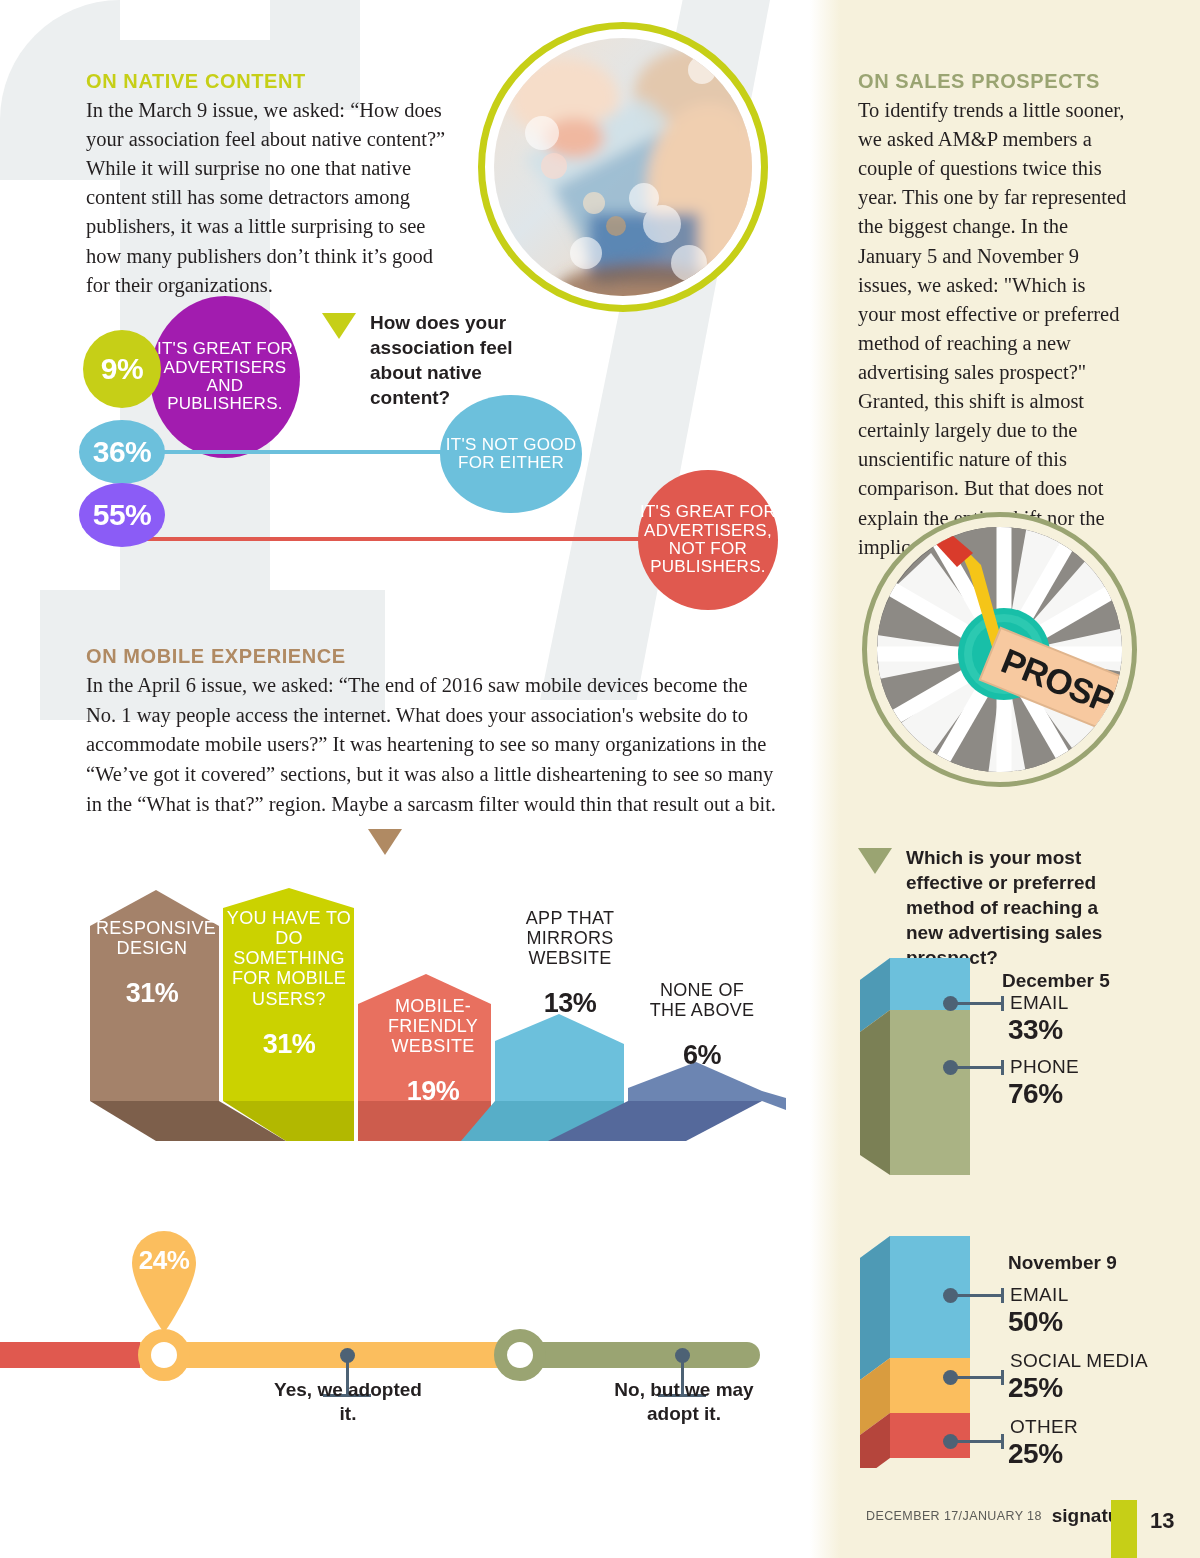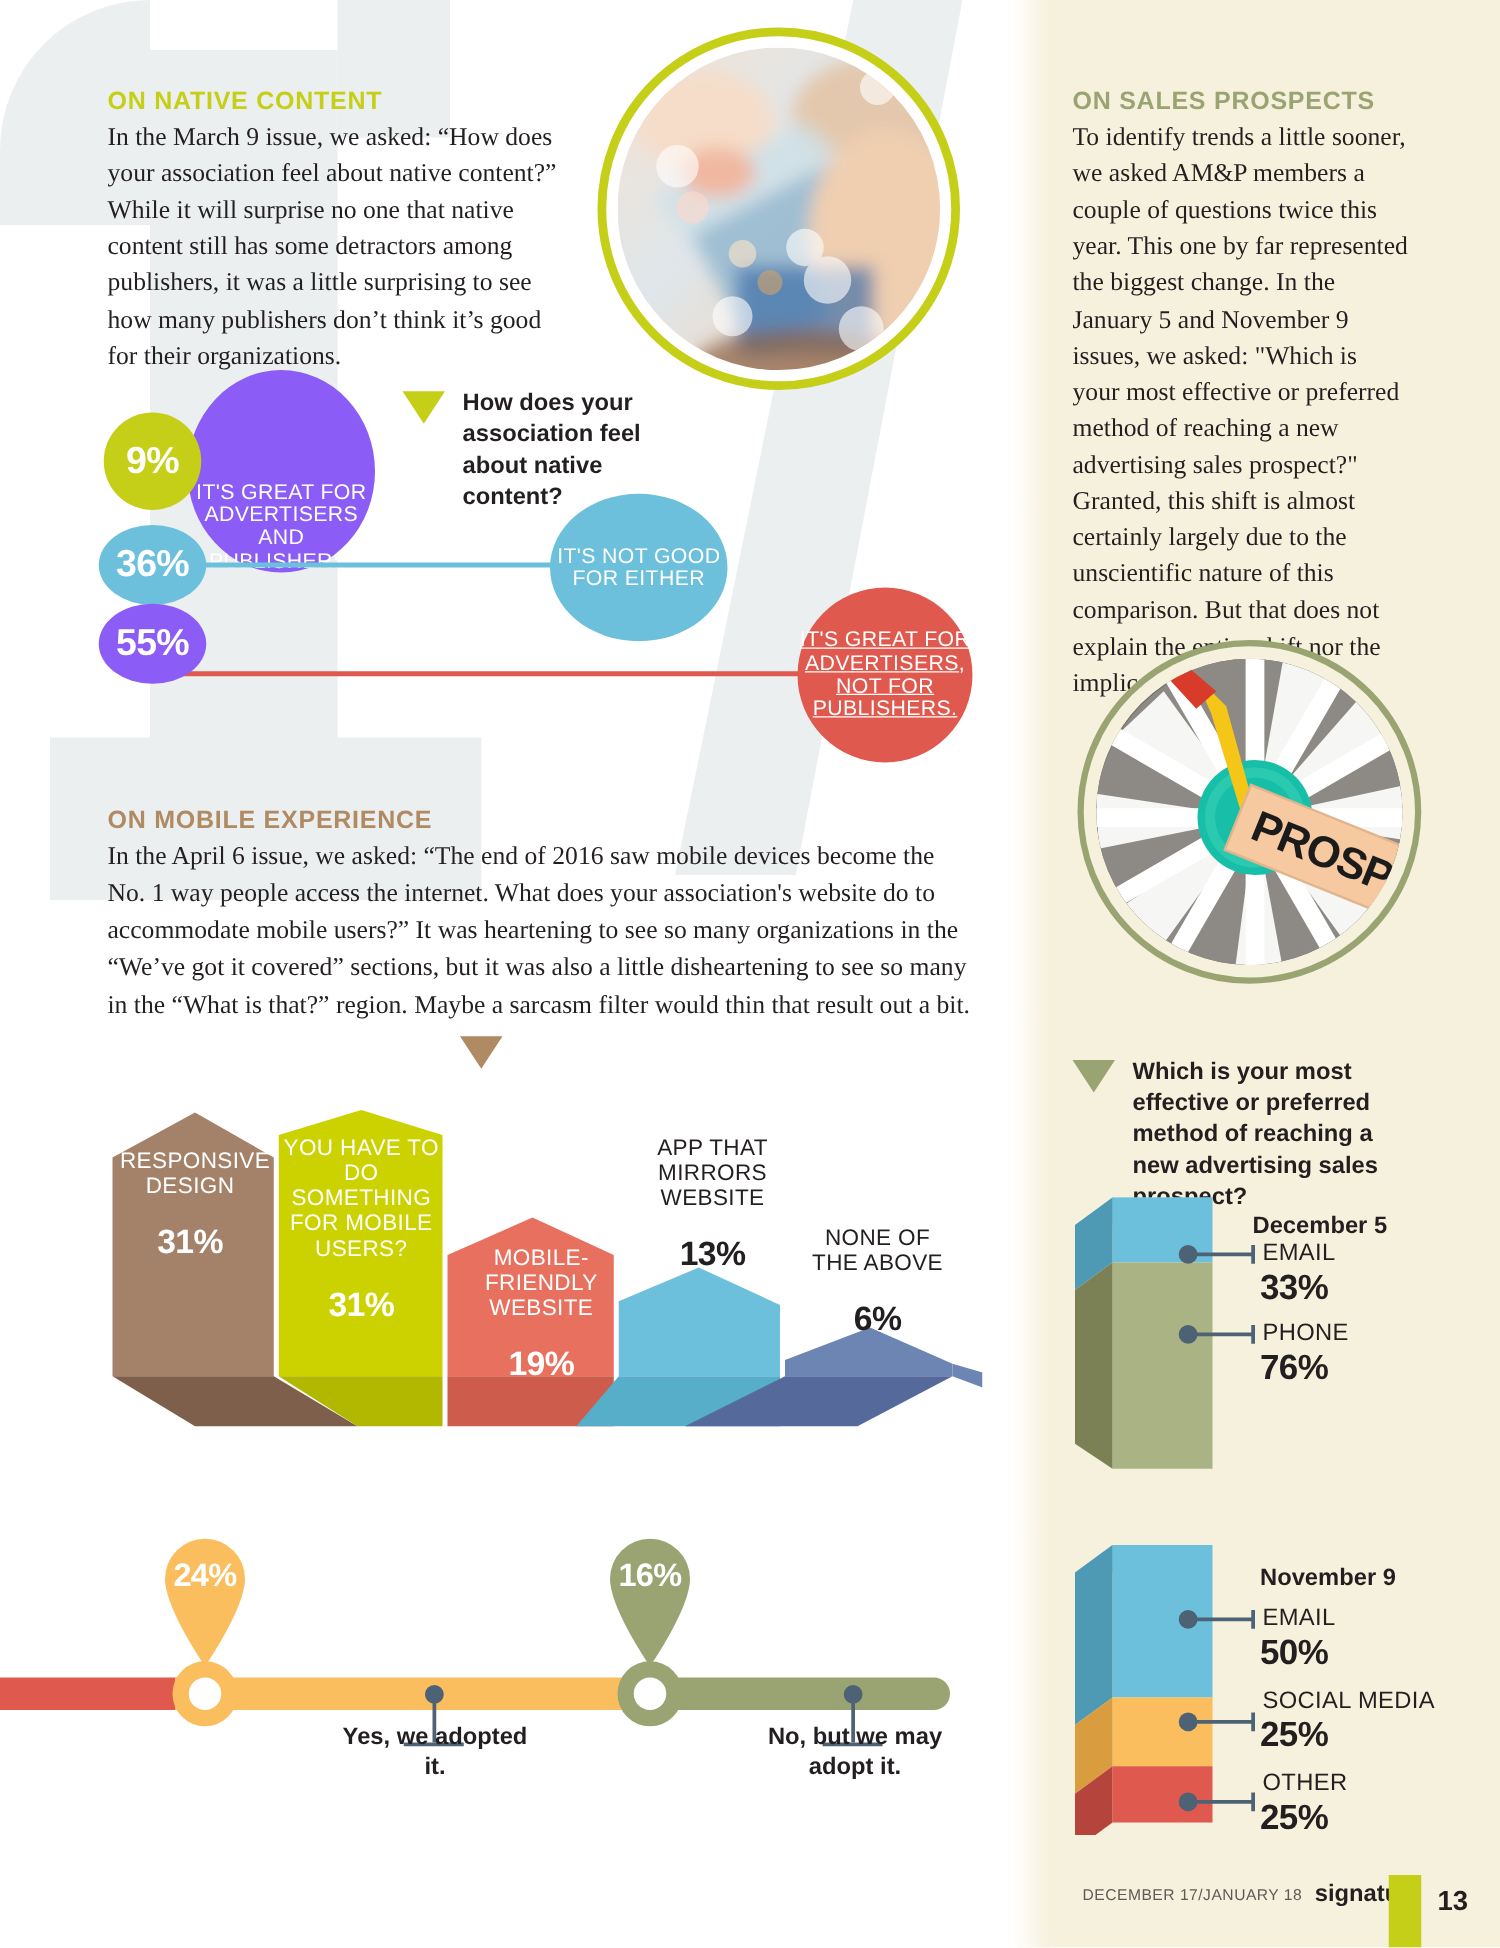--- a/index.html
+++ b/index.html
@@ -141,37 +141,37 @@
       </g>
     </svg>
   </div>
 </div>
 
 <div class="qrow" style="left:322px;top:310px;width:240px;">
   <div class="tri"></div>
   <div class="qtext">How does your association feel about native content?</div>
 </div>
 
-<div class="bubble" style="left:150px;top:296px;width:150px;height:162px;background:#8b5cf6;align-items:flex-end;">
+<div class="bubble" style="left:150px;top:296px;width:150px;height:162px;background:#a21caf;">
   <div class="lbl">IT'S GREAT FOR ADVERTISERS AND PUBLISHERS.</div>
 </div>
 <div class="bubble" style="left:83px;top:330px;width:78px;height:78px;background:#c6cf17;">
   <div class="pct">9%</div>
 </div>
 
 <div class="connector" style="left:120px;top:450px;width:340px;background:#6cc0dc;"></div>
 <div class="bubble" style="left:440px;top:395px;width:142px;height:118px;background:#6cc0dc;">
   <div class="lbl">IT'S NOT GOOD FOR EITHER</div>
 </div>
 <div class="bubble" style="left:79px;top:420px;width:86px;height:64px;background:#6cc0dc;">
   <div class="pct">36%</div>
 </div>
 
 <div class="connector" style="left:120px;top:537px;width:540px;background:#e0594f;"></div>
-<div class="bubble" style="left:638px;top:470px;width:140px;height:140px;background:#e0594f;text-decoration:underline;">
+<div class="bubble" style="left:638px;top:470px;width:140px;height:140px;background:#e0594f;">
   <div class="lbl">IT'S GREAT FOR ADVERTISERS, NOT FOR PUBLISHERS.</div>
 </div>
 <div class="bubble" style="left:79px;top:483px;width:86px;height:64px;background:#8b5cf6;">
   <div class="pct">55%</div>
 </div>
 
 <div class="kicker" id="mobile-kicker">ON MOBILE EXPERIENCE</div>
 <div class="serif" id="mobile-body">In the April 6 issue, we asked: “The end of 2016 saw mobile devices become the No. 1 way people access the internet. What does your association's website do to accommodate mobile users?” It was heartening to see so many organizations in the “We’ve got it covered” sections, but it was also a little disheartening to see so many in the “What is that?” region. Maybe a sarcasm filter would thin that result out a bit.</div>
 
 <div class="qrow" style="left:368px;top:826px;width:390px;">
@@ -224,26 +224,20 @@
   <div class="tl-seg" style="left:140px;width:390px;background:#fbbe5e;"></div>
   <div class="tl-seg" style="left:520px;width:240px;background:#9aa472;border-top-right-radius:13px;border-bottom-right-radius:13px;"></div>
   <div class="tl-ring" style="left:138px;border:13px solid #fbbe5e;"></div>
   <div class="tl-ring" style="left:494px;border:13px solid #9aa472;"></div>
 
   <div class="pin" style="left:128px;top:-95px;">
     <svg width="72" height="110" viewBox="0 0 72 110" aria-hidden="true">
       <path d="M36 108 C36 108 4 62 4 38 A32 32 0 0 1 68 38 C68 62 36 108 36 108 Z" fill="#fbbe5e"></path>
     </svg>
     <span>24%</span>
-  </div>
-  <div class="pin" style="left:484px;top:-95px;">
-    <svg width="72" height="110" viewBox="0 0 72 110" aria-hidden="true">
-      <path d="M36 108 C36 108 4 62 4 38 A32 32 0 0 1 68 38 C68 62 36 108 36 108 Z" fill="#9aa472"></path>
-    </svg>
-    <span>16%</span>
   </div>
 
   <div class="tick" style="left:337px;top:28px;width:22px;height:55px;">
     <div class="dot"></div>
     <div class="stem"></div>
     <div class="base"></div>
   </div>
   <div class="tick" style="left:672px;top:28px;width:22px;height:55px;">
     <div class="dot"></div>
     <div class="stem"></div>

